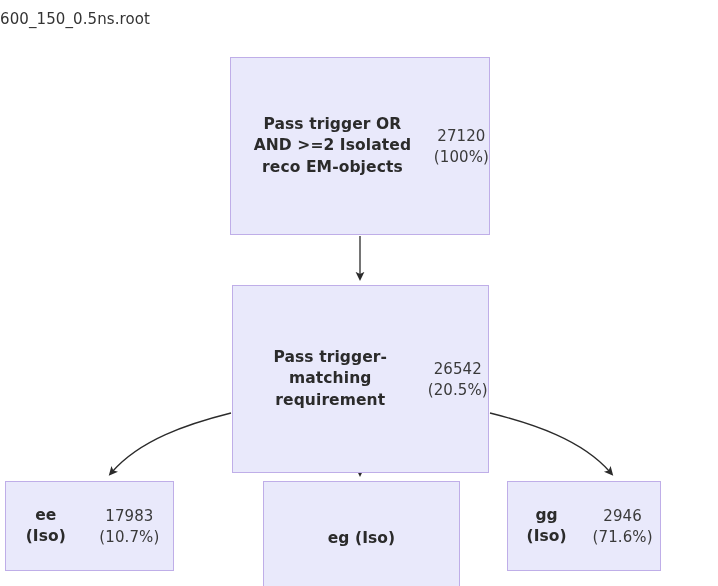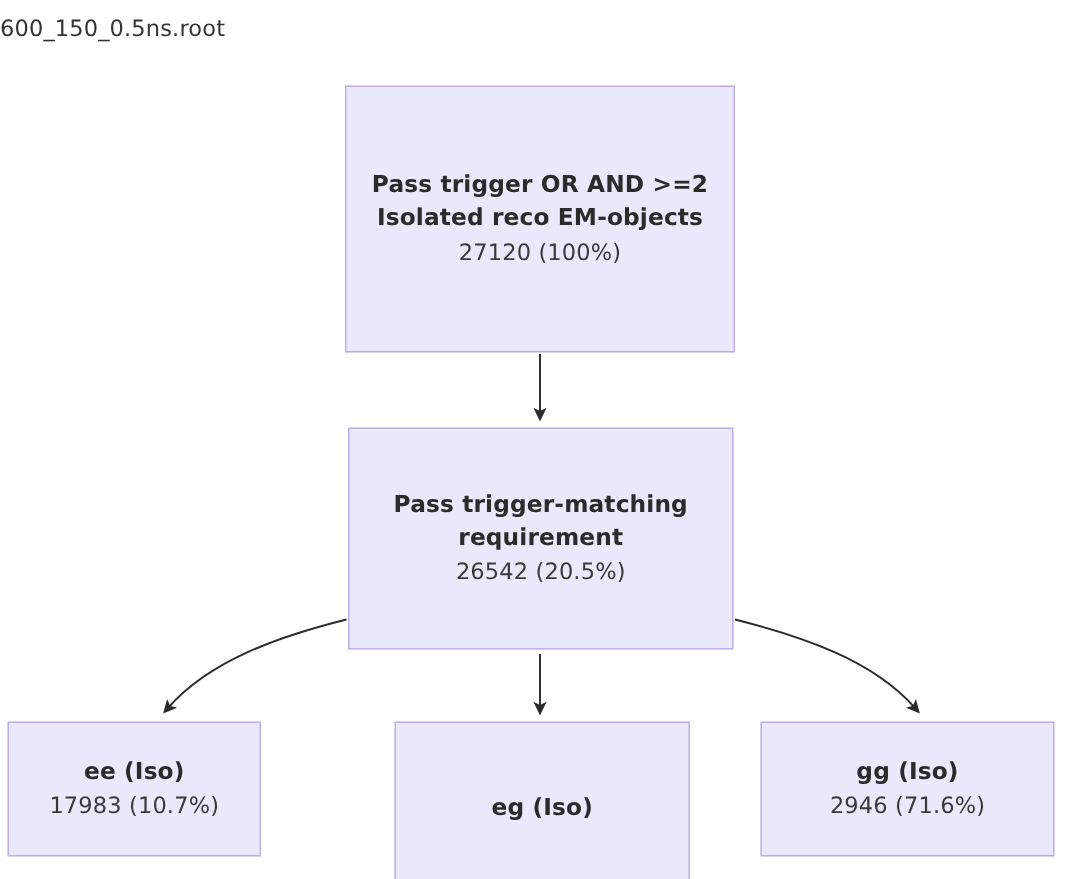--- a/index.html
+++ b/index.html
@@ -38,21 +38,21 @@
     color: #333333;
     letter-spacing: 0.1px;
     white-space: nowrap;
   }
   .node {
     position: absolute;
     box-sizing: border-box;
     background: #e9e9fb;
     border: 1.6px solid #bfaee8;
     display: flex;
-    flex-direction: column;
+    flex-direction: row;
     align-items: center;
     justify-content: center;
     text-align: center;
     z-index: 2;
   }
   .node-label {
     font-weight: bold;
     font-size: 15.5px;
     color: #2b2b2b;
     line-height: 1.38;
@@ -71,38 +71,38 @@
   #node-top {
     left: 230px;
     top: 57px;
     width: 260px;
     height: 178px;
   }
   #node-mid {
     left: 232px;
     top: 285px;
     width: 257px;
-    height: 148px;
+    height: 188px;
   }
   #node-ee {
     left: 5px;
     top: 481px;
     width: 169px;
     height: 90px;
   }
   #node-eg {
     left: 263px;
     top: 481px;
     width: 197px;
     height: 116px;
   }
   #node-gg {
     left: 507px;
     top: 481px;
-    width: 196px;
+    width: 154px;
     height: 90px;
   }
   #node-ee .node-label,
   #node-eg .node-label,
   #node-gg .node-label {
     font-size: 15.5px;
   }
 </style>
 </head>
 <body>

